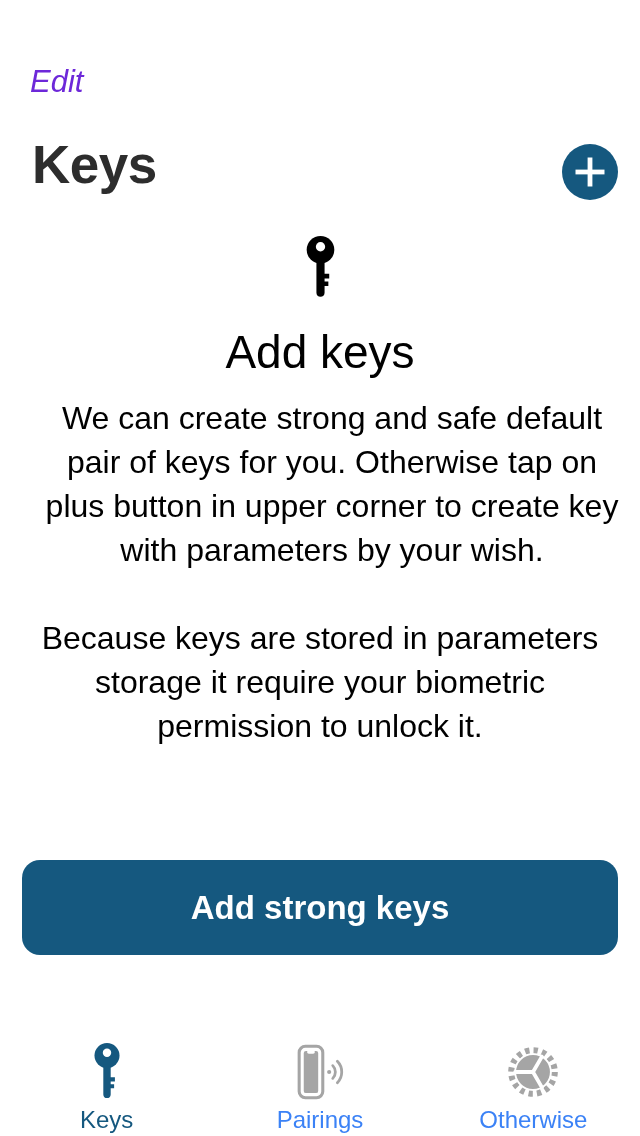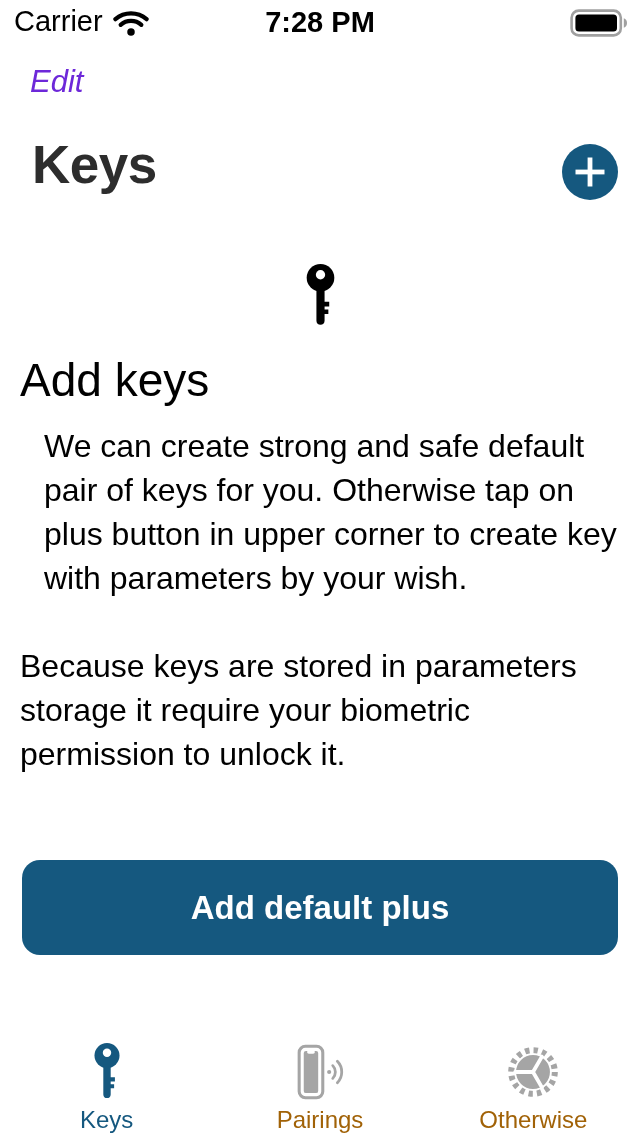--- a/index.html
+++ b/index.html
@@ -18,63 +18,47 @@
   .time { position:absolute; left:0; right:0; top:6px; text-align:center; font-size:29px; font-weight:700; color:#000; }
   .battery { position:absolute; right:10px; top:9px; width:60px; height:28px; }
 
   
   .edit-btn { position:absolute; left:30px; top:64px; font-size:31px; color:#6d28d9; background:none; border:none; font-family:inherit;font-style:italic; }
   .page-title { position:absolute; left:32px; top:134px; font-size:53px; font-weight:700; letter-spacing:-0.5px; color:#2d2d2d; }
   .add-btn { position:absolute; right:22px; top:144px; width:56px; height:56px; border-radius:50%;
              background:#15587F; border:none; display:flex; align-items:center; justify-content:center; cursor:pointer; }
 
   
-  .empty { position:absolute; left:20px; right:20px; top:264px; }
+  .empty { position:absolute; left:20px; right:20px; top:236px; text-align:center; }
   .key-glyph { display:block; margin:0 auto; height:64px; width:35px; color:#000; }
   .empty-heading { margin-top:26px; font-size:46px; line-height:52px; font-weight:400; color:#000; }
   .empty-text { font-size:32px; line-height:44px; color:#000; }
   .p1 { margin-top:18px;margin-left:24px; }
   .p2 { margin-top:44px; }
 
   
   .primary-btn { position:absolute; left:22px; top:860px; width:596px; height:95px;
                  background:#15587F; border:none; border-radius:18px; color:#fff;
                  font-size:33px; font-weight:700; font-family:inherit; cursor:pointer; }
 
   
   .tab-bar { position:absolute; left:0; right:0; bottom:0; height:116px; background:#fff; display:flex; }
   .tab { flex:1; display:flex; flex-direction:column; align-items:center; padding-top:22px; cursor:pointer; background:none; border:none; }
   .tab .icon-slot { height:60px; display:flex; align-items:center; justify-content:center; }
   .tab-label { margin-top:4px; font-size:24px; font-family:inherit; }
   .tab.active { color:#15587F; }
   .tab.active .tab-label { color:#15587F; font-weight:400; }
   .tab.inactive { color:#a5a5a5; }
-  .tab.inactive .tab-label { color:#a16207; }
+  .tab.inactive .tab-label { color:#3b82f6; }
 </style>
 </head>
 <body>
 
 <div class="screen">
 
-  <div class="status-bar">
-    <div class="carrier-wrap">
-      <span class="carrier">Carrier</span>
-      <svg class="wifi" viewBox="0 0 24 18">
-        <path d="M1.6 6.1 a16 16 0 0 1 20.8 0" fill="none" stroke="#000" stroke-width="2.8" stroke-linecap="round"></path>
-        <path d="M5.1 9.9 a10.5 10.5 0 0 1 13.8 0" fill="none" stroke="#000" stroke-width="2.8" stroke-linecap="round"></path>
-        <circle cx="12" cy="14.6" r="2.5" fill="#000"></circle>
-      </svg>
-    </div>
-    <div class="time">7:28 PM</div>
-    <svg class="battery" viewBox="0 0 30 14">
-      <rect x="0.8" y="0.8" width="24.6" height="12.4" rx="3.6" fill="none" stroke="#a0a0a0" stroke-width="1.3"></rect>
-      <rect x="2.7" y="2.7" width="20.8" height="8.6" rx="1.8" fill="#000"></rect>
-      <path d="M26.9 4.6 a2.6 2.6 0 0 1 0 4.8 z" fill="#a0a0a0"></path>
-    </svg>
-  </div>
 
   <button class="edit-btn">Edit</button>
   <h1 class="page-title">Keys</h1>
   <button class="add-btn">
     <svg viewBox="0 0 56 56" width="56" height="56">
       <line x1="28" y1="13.5" x2="28" y2="42.5" stroke="#fff" stroke-width="4.8"></line>
       <line x1="13.5" y1="28" x2="42.5" y2="28" stroke="#fff" stroke-width="4.8"></line>
     </svg>
   </button>
 
@@ -82,21 +66,21 @@
     <svg class="key-glyph" viewBox="0 0 24 44">
       <circle cx="12" cy="9.5" r="9.5" fill="currentColor"></circle>
       <circle cx="12" cy="7.4" r="3.2" fill="#fff"></circle>
       <path fill="currentColor" d="M9.2 16.5 h5.6 v9.5 h3.2 v3.2 h-3.2 v2 h2.6 v3.2 h-2.6 v4.6 c0 1.8 -1.2 2.8 -2.8 2.8 c-1.6 0 -2.8 -1 -2.8 -2.8 z"></path>
     </svg>
     <h2 class="empty-heading">Add keys</h2>
     <p class="empty-text p1">We can create strong and safe default pair of keys for you. Otherwise tap on plus button in upper corner to create key with parameters by your wish.</p>
     <p class="empty-text p2">Because keys are stored in parameters storage it require your biometric permission to unlock it.</p>
   </div>
 
-  <button class="primary-btn">Add default plus</button>
+  <button class="primary-btn">Add strong keys</button>
 
   <nav class="tab-bar">
 
     <div class="tab active">
       <span class="icon-slot">
         <svg viewBox="0 0 24 44" height="58" width="32">
           <circle cx="12" cy="9.5" r="9.5" fill="currentColor"></circle>
           <circle cx="12" cy="7.4" r="3.2" fill="#fff"></circle>
           <path fill="currentColor" d="M9.2 16.5 h5.6 v9.5 h3.2 v3.2 h-3.2 v2 h2.6 v3.2 h-2.6 v4.6 c0 1.8 -1.2 2.8 -2.8 2.8 c-1.6 0 -2.8 -1 -2.8 -2.8 z"></path>
         </svg>

